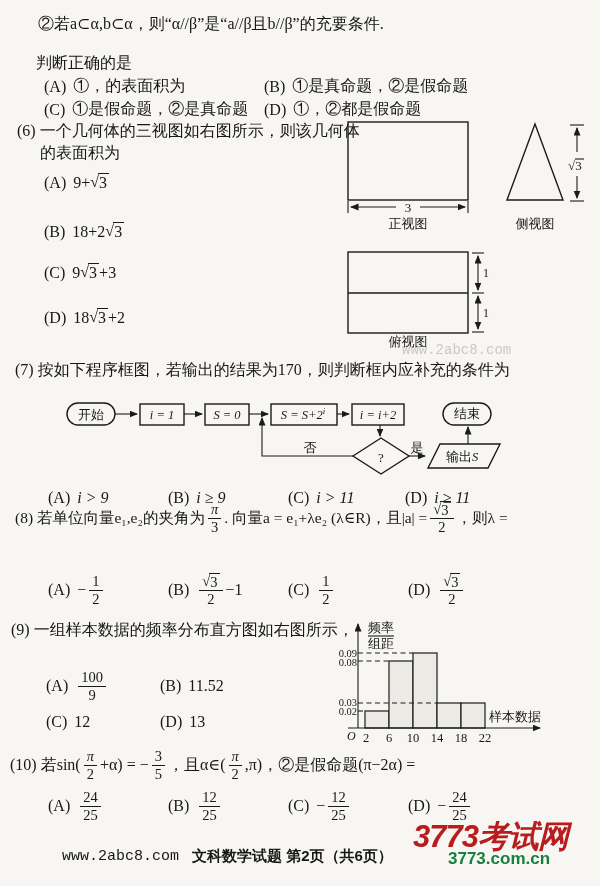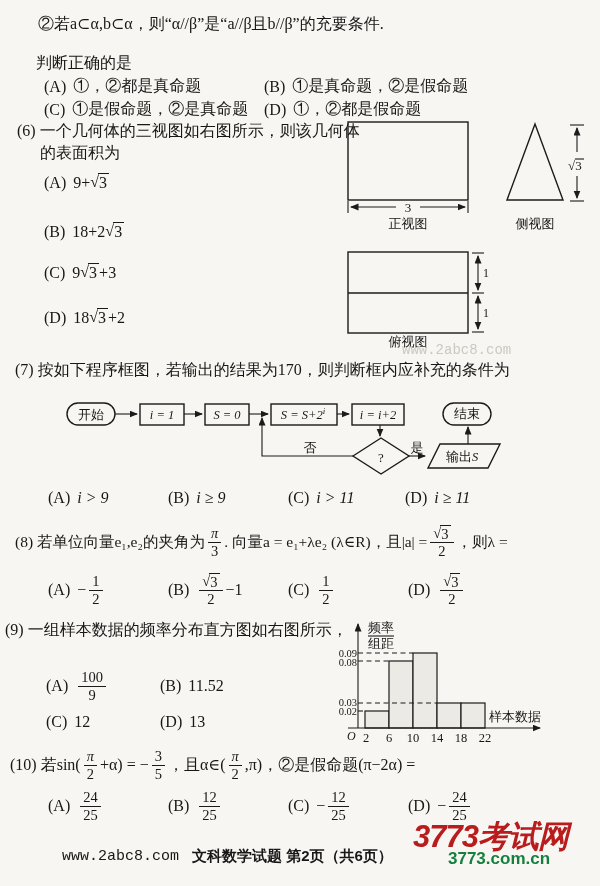--- a/index.html
+++ b/index.html
@@ -45,21 +45,21 @@
       <marker id="ah" markerWidth="9" markerHeight="8" refX="7.5" refY="3.5" orient="auto-start-reverse" markerUnits="userSpaceOnUse">
         <path d="M0,0 L8.5,3.5 L0,7 Z" fill="#1b1b1b"></path>
       </marker>
     </defs>
   </svg>
 
   <div class="abs t16" style="left:38px;top:14px;">②若a⊂α,b⊂α，则“α//β”是“a//β且b//β”的充要条件.</div>
   <div class="abs t16" style="left:36px;top:53px;">判断正确的是</div>
 
   <div class="row" style="left:44px;top:76px;">
-    <span class="lbl">(A)</span><span>①，②都是真命题</span>
+    <span class="lbl">(A)</span><span>①，的表面积为</span>
   </div>
   <div class="row" style="left:264px;top:76px;">
     <span class="lbl">(B)</span><span>①是真命题，②是假命题</span>
   </div>
   <div class="row" style="left:44px;top:99px;">
     <span class="lbl">(C)</span><span>①是假命题，②是真命题</span>
   </div>
   <div class="row" style="left:264px;top:99px;">
     <span class="lbl">(D)</span><span>①，②都是假命题</span>
   </div>
@@ -164,21 +164,21 @@
   <div class="row" style="left:168px;top:489px;">
     <span class="lbl">(B)</span><span class="math">i ≥ 9</span>
   </div>
   <div class="row" style="left:288px;top:489px;">
     <span class="lbl">(C)</span><span class="math">i &gt; 11</span>
   </div>
   <div class="row" style="left:405px;top:489px;">
     <span class="lbl">(D)</span><span class="math">i ≥ 11</span>
   </div>
 
-  <div class="row t15" style="left:15px;top:520px;height:44px;font-size:15.5px;justify-content:flex-end;">
+  <div class="row t15" style="left:15px;top:496px;height:44px;font-size:15.5px;justify-content:flex-end;">
     <span>(8) 若单位向量e₁,e₂的夹角为</span><span class="frac"><span class="num it">π</span><span class="den">3</span></span><span>. 向量a = e₁+λe₂ (λ∈R)，且|a| =</span><span class="frac"><span class="num"><span class="sqrt">
             <span class="sqrt-sign">√</span>
             <span class="rad">3</span>
           </span></span><span class="den">2</span></span><span>，则λ =</span>
   </div>
 
   <div class="row" style="left:48px;top:568px;height:44px;">
     <span class="lbl">(A)</span><span>−</span><span class="frac"><span class="num">1</span><span class="den">2</span></span><span></span>
   </div>
   <div class="row" style="left:168px;top:568px;height:44px;">
@@ -190,21 +190,21 @@
   <div class="row" style="left:288px;top:568px;height:44px;">
     <span class="lbl">(C)</span><span></span><span class="frac"><span class="num">1</span><span class="den">2</span></span><span></span>
   </div>
   <div class="row" style="left:408px;top:568px;height:44px;">
     <span class="lbl">(D)</span><span></span><span class="frac"><span class="num"><span class="sqrt">
             <span class="sqrt-sign">√</span>
             <span class="rad">3</span>
           </span></span><span class="den">2</span></span><span></span>
   </div>
 
-  <div class="abs t16" style="left:5px;top:620px;">(9) 一组样本数据的频率分布直方图如右图所示，</div>
+  <div class="abs t16" style="left:11px;top:620px;">(9) 一组样本数据的频率分布直方图如右图所示，</div>
 
   <div class="row" style="left:46px;top:666px;height:40px;">
     <span class="lbl">(A)</span><span class="frac"><span class="num">100</span><span class="den">9</span></span>
   </div>
   <div class="row" style="left:160px;top:666px;height:40px;">
     <span class="lbl">(B)</span><span>11.52</span>
   </div>
   <div class="row" style="left:46px;top:713px;">
     <span class="lbl">(C)</span><span>12</span>
   </div>

